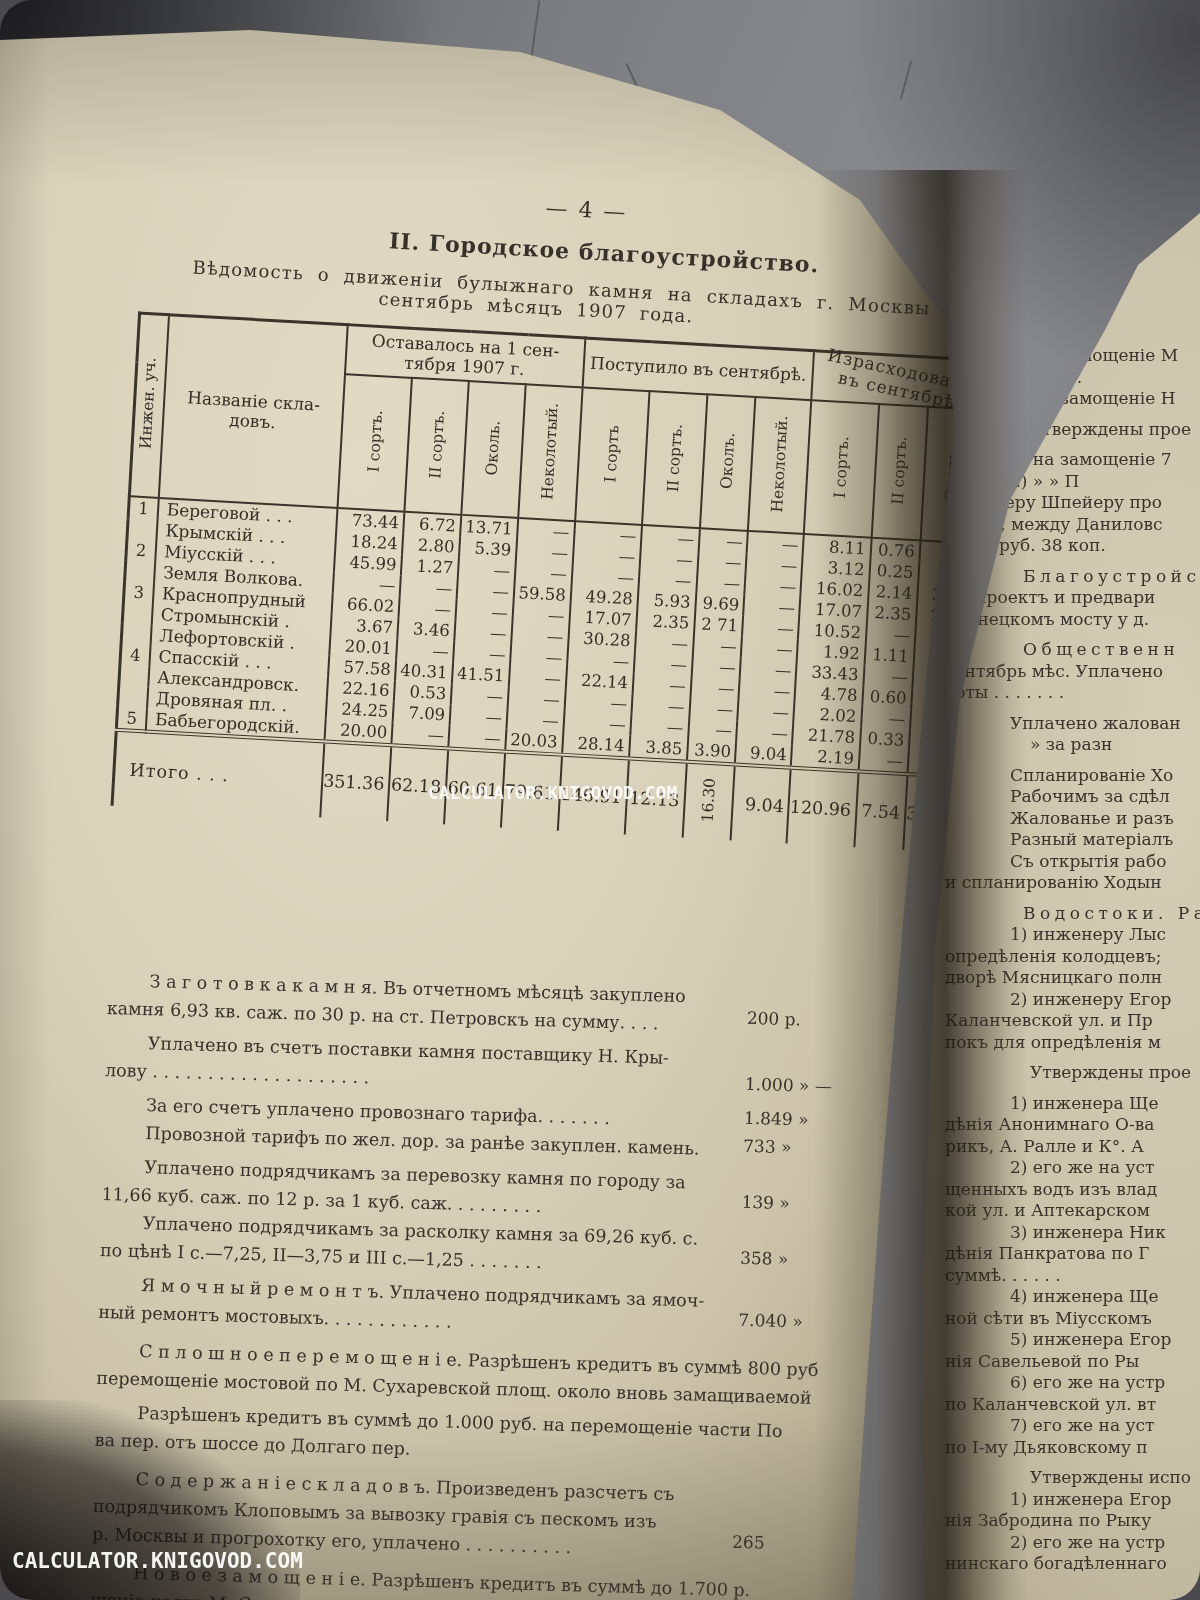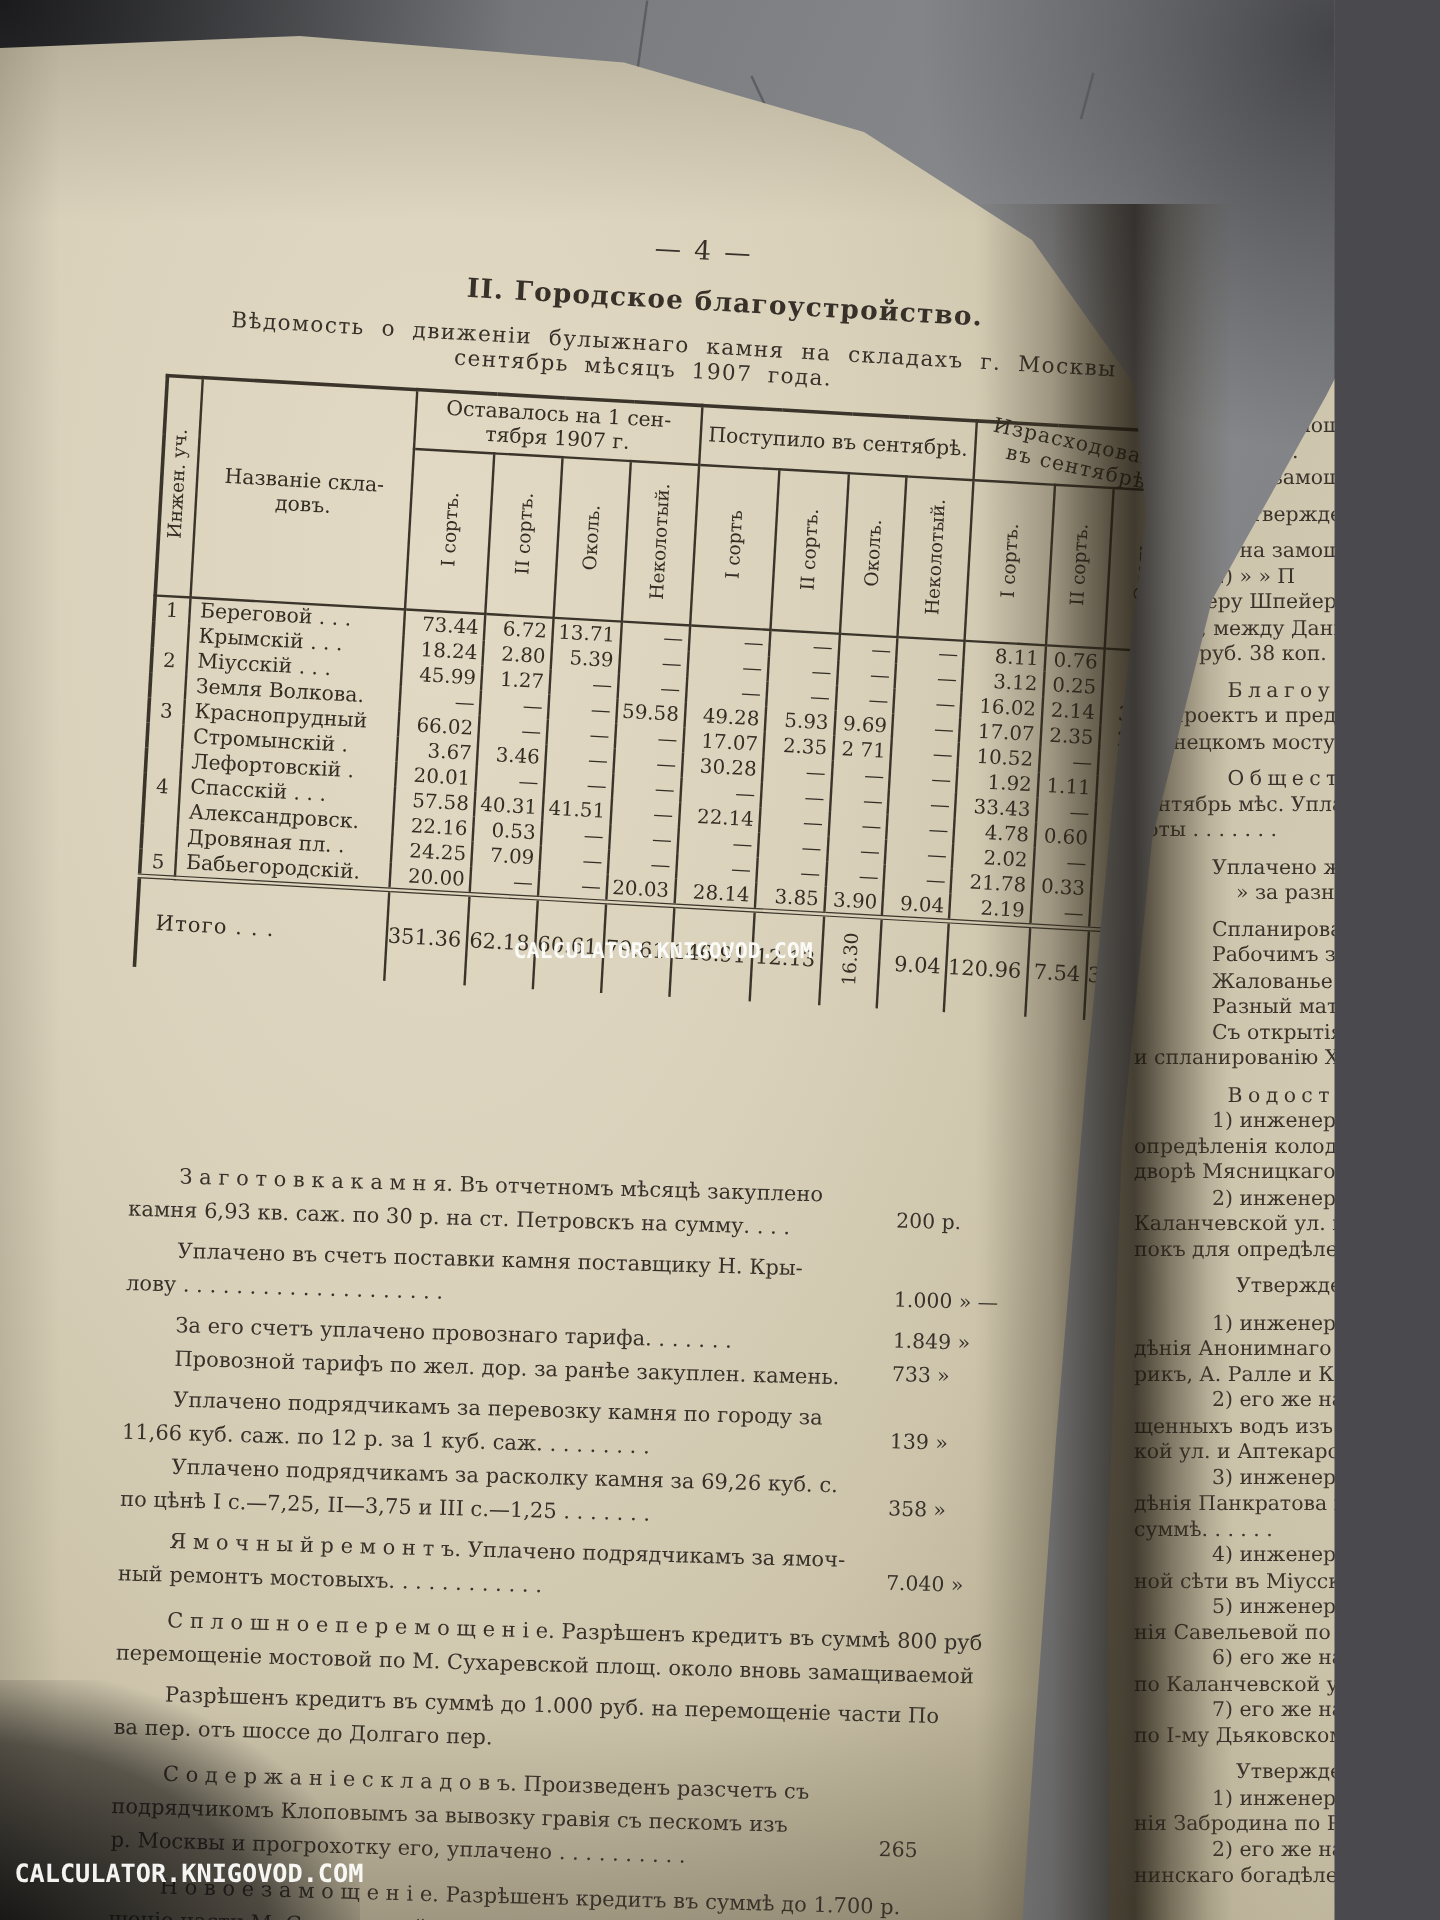--- a/index.html
+++ b/index.html
@@ -1,21 +1,21 @@
 <!DOCTYPE html>
 <html><head>
 <meta charset="utf-8">
 <style>
   html,body{margin:0;padding:0;background:#4a4a4e;}
-  .photo{position:relative;width:1112px;height:1600px;overflow:hidden;
+  .photo{position:relative;width:1200px;height:1600px;overflow:hidden;
     background:
       radial-gradient(circle at 0% 0%, rgba(15,15,18,.85) 0%, rgba(15,15,18,0) 22%),
       radial-gradient(circle at 100% 2%, rgba(40,40,44,.7) 0%, rgba(40,40,44,0) 18%),
       linear-gradient(115deg,#5c5d60 0%,#7d7e81 30%,#8a8b8e 55%,#7f8083 75%,#6e6f72 100%);
-    font-family:"DejaVu Serif", serif;}
+    font-family:"DejaVu Serif", serif;border-radius:32px;}
   .crack{position:absolute;background:#55565a;opacity:.8;}
   .crack.c1{left:530px;top:0;width:2px;height:120px;transform:rotate(8deg);}
   .crack.c2{left:640px;top:60px;width:2px;height:70px;transform:rotate(-25deg);}
   .crack.c3{left:905px;top:60px;width:2px;height:40px;transform:rotate(15deg);}
 
   
   .left-page{position:absolute;left:-20px;top:28px;width:1000px;height:1572px;
     clip-path:polygon(20px 12px,270px 2px,540px 24px,740px 82px,880px 172px,965px 292px,975px 402px,950px 612px,925px 872px,900px 1172px,882px 1422px,872px 1572px,0px 1572px,0px 60px);
     background:
       radial-gradient(ellipse at 38% 28%, #e2dac4 0%, #d9d1ba 40%, #cdc4ab 65%, #b5ac92 85%, #9c927b 100%),

